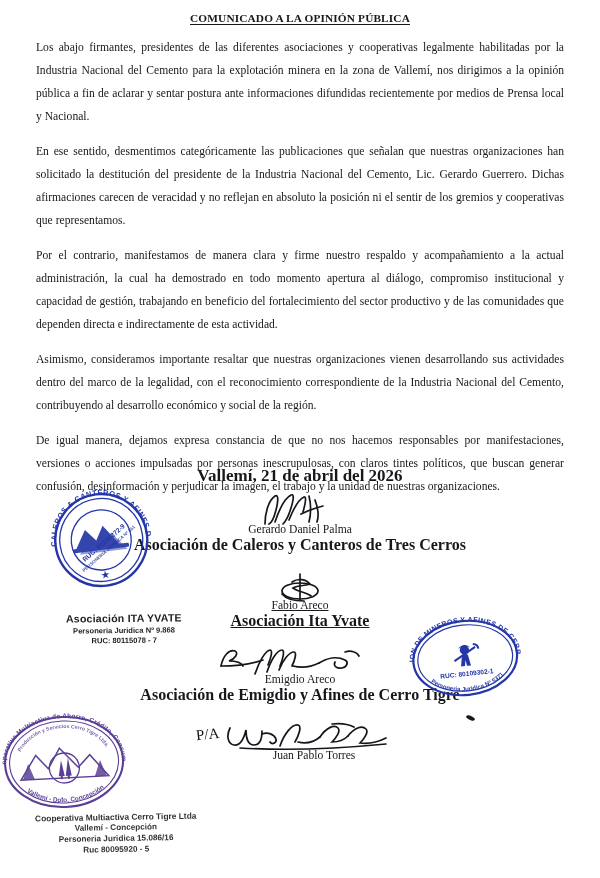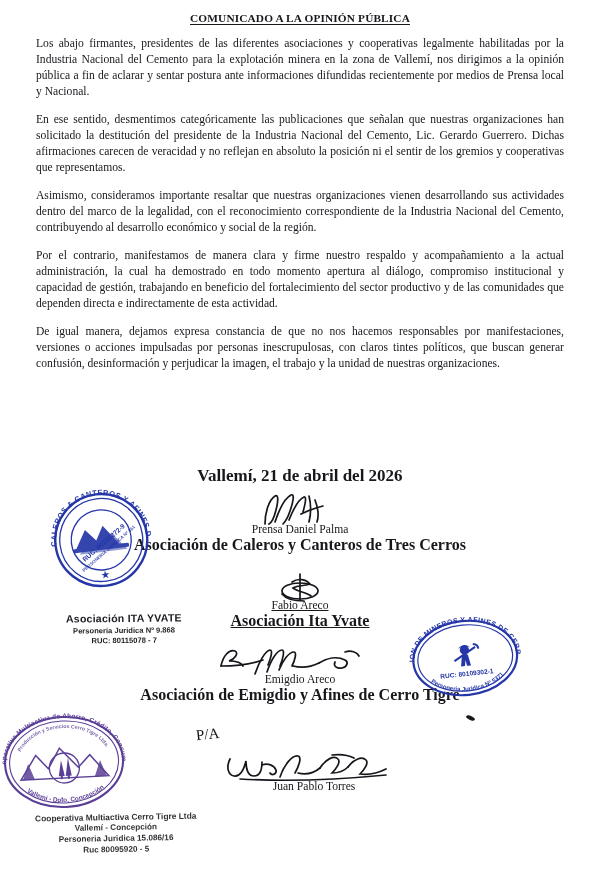--- a/index.html
+++ b/index.html
@@ -38,21 +38,21 @@
   .body-block {
     position: absolute;
     left: 36px;
     right: 36px;
     top: 36px;
   }
   .para {
     text-align: justify;
     text-justify: inter-word;
     font-size: 11.6px;
-    line-height: 16px;
+    line-height: 23px;
     margin: 0 0 12px 0;
     hyphens: none;
   }
 
   
   .date-line {
     position: absolute;
     left: 0;
     right: 0;
     top: 466px;
@@ -82,21 +82,21 @@
     height: 30px;
     display: flex;
     align-items: flex-end;
     justify-content: center;
   }
   .sig-ink svg { display: block; overflow: visible; }
 
   #sig-1 { top: 496px; }
   #sig-2 { top: 572px; text-decoration: underline; }
   #sig-3 { top: 646px; font-family: Liberation Serif, serif; }
-  #sig-4 { top: 753px; padding-left: 28px; }
+  #sig-4 { top: 722px; padding-left: 28px; }
 
   .pa-mark {
     position: absolute;
     top: 726px;
     left: 196px;
     font-size: 15px;
     font-family: "Liberation Serif", serif;
     color: #141414;
     transform: rotate(-6deg);
   }
@@ -153,41 +153,41 @@
 </head>
 <body>
 
 <div id="page">
 
   <h1 class="doc-title">COMUNICADO A LA OPINIÓN PÚBLICA</h1>
 
   <div class="body-block">
     <p class="para">Los abajo firmantes, presidentes de las diferentes asociaciones y cooperativas legalmente habilitadas por la Industria Nacional del Cemento para la explotación minera en la zona de Vallemí, nos dirigimos a la opinión pública a fin de aclarar y sentar postura ante informaciones difundidas recientemente por medios de Prensa local y Nacional.</p>
     <p class="para">En ese sentido, desmentimos categóricamente las publicaciones que señalan que nuestras organizaciones han solicitado la destitución del presidente de la Industria Nacional del Cemento, Lic. Gerardo Guerrero. Dichas afirmaciones carecen de veracidad y no reflejan en absoluto la posición ni el sentir de los gremios y cooperativas que representamos.</p>
+    <p class="para">Por el contrario, manifestamos de manera clara y firme nuestro respaldo y acompañamiento a la actual administración, la cual ha demostrado en todo momento apertura al diálogo, compromiso institucional y capacidad de gestión, trabajando en beneficio del fortalecimiento del sector productivo y de las comunidades que dependen directa e indirectamente de esta actividad.</p>
     <p class="para">Asimismo, consideramos importante resaltar que nuestras organizaciones vienen desarrollando sus actividades dentro del marco de la legalidad, con el reconocimiento correspondiente de la Industria Nacional del Cemento, contribuyendo al desarrollo económico y social de la región.</p>
-    <p class="para">Por el contrario, manifestamos de manera clara y firme nuestro respaldo y acompañamiento a la actual administración, la cual ha demostrado en todo momento apertura al diálogo, compromiso institucional y capacidad de gestión, trabajando en beneficio del fortalecimiento del sector productivo y de las comunidades que dependen directa e indirectamente de esta actividad.</p>
     <p class="para">De igual manera, dejamos expresa constancia de que no nos hacemos responsables por manifestaciones, versiones o acciones impulsadas por personas inescrupulosas, con claros tintes políticos, que buscan generar confusión, desinformación y perjudicar la imagen, el trabajo y la unidad de nuestras organizaciones.</p>
   </div>
 
   <div class="date-line">Vallemí, 21 de abril del 2026</div>
 
   <div class="sig-block" id="sig-1">
     <div class="sig-ink">
       <svg width="110" height="34" viewBox="0 0 110 34">
         <g fill="none" stroke="#15161b" stroke-width="1.7" stroke-linecap="round">
           <path d="M20 32 C20 20, 24 8, 30 4 C34 2, 33 10, 31 18 C29 26, 26 31, 24 32"></path>
           <path d="M30 30 C34 18, 40 6, 46 3 C50 1, 48 11, 45 19 C43 25, 40 30, 38 32"></path>
           <path d="M44 28 C48 18, 54 7, 59 5 C62 4, 60 13, 58 20"></path>
           <path d="M56 22 C62 19, 70 16, 78 14"></path>
           <path d="M64 4 C66 12, 66 22, 64 30"></path>
           <path d="M70 8 C73 16, 74 24, 72 30"></path>
         </g>
       </svg>
     </div>
-    <div class="sig-name">Prensa Daniel Palma</div>
+    <div class="sig-name">Gerardo Daniel Palma</div>
     <div class="sig-org">Asociación de Caleros y Canteros de Tres Cerros</div>
   </div>
 
   <div class="sig-block" id="sig-2">
     <div class="sig-ink">
       <svg width="80" height="30" viewBox="0 0 80 30">
         <g fill="none" stroke="#15161b" stroke-width="1.7" stroke-linecap="round">
           <ellipse cx="40" cy="19" rx="18" ry="8"></ellipse>
           <path d="M40 2 L40 28"></path>
           <path d="M32 10 C38 6, 46 7, 50 12 C46 14, 38 13, 33 16 C38 20, 46 20, 51 24"></path>

